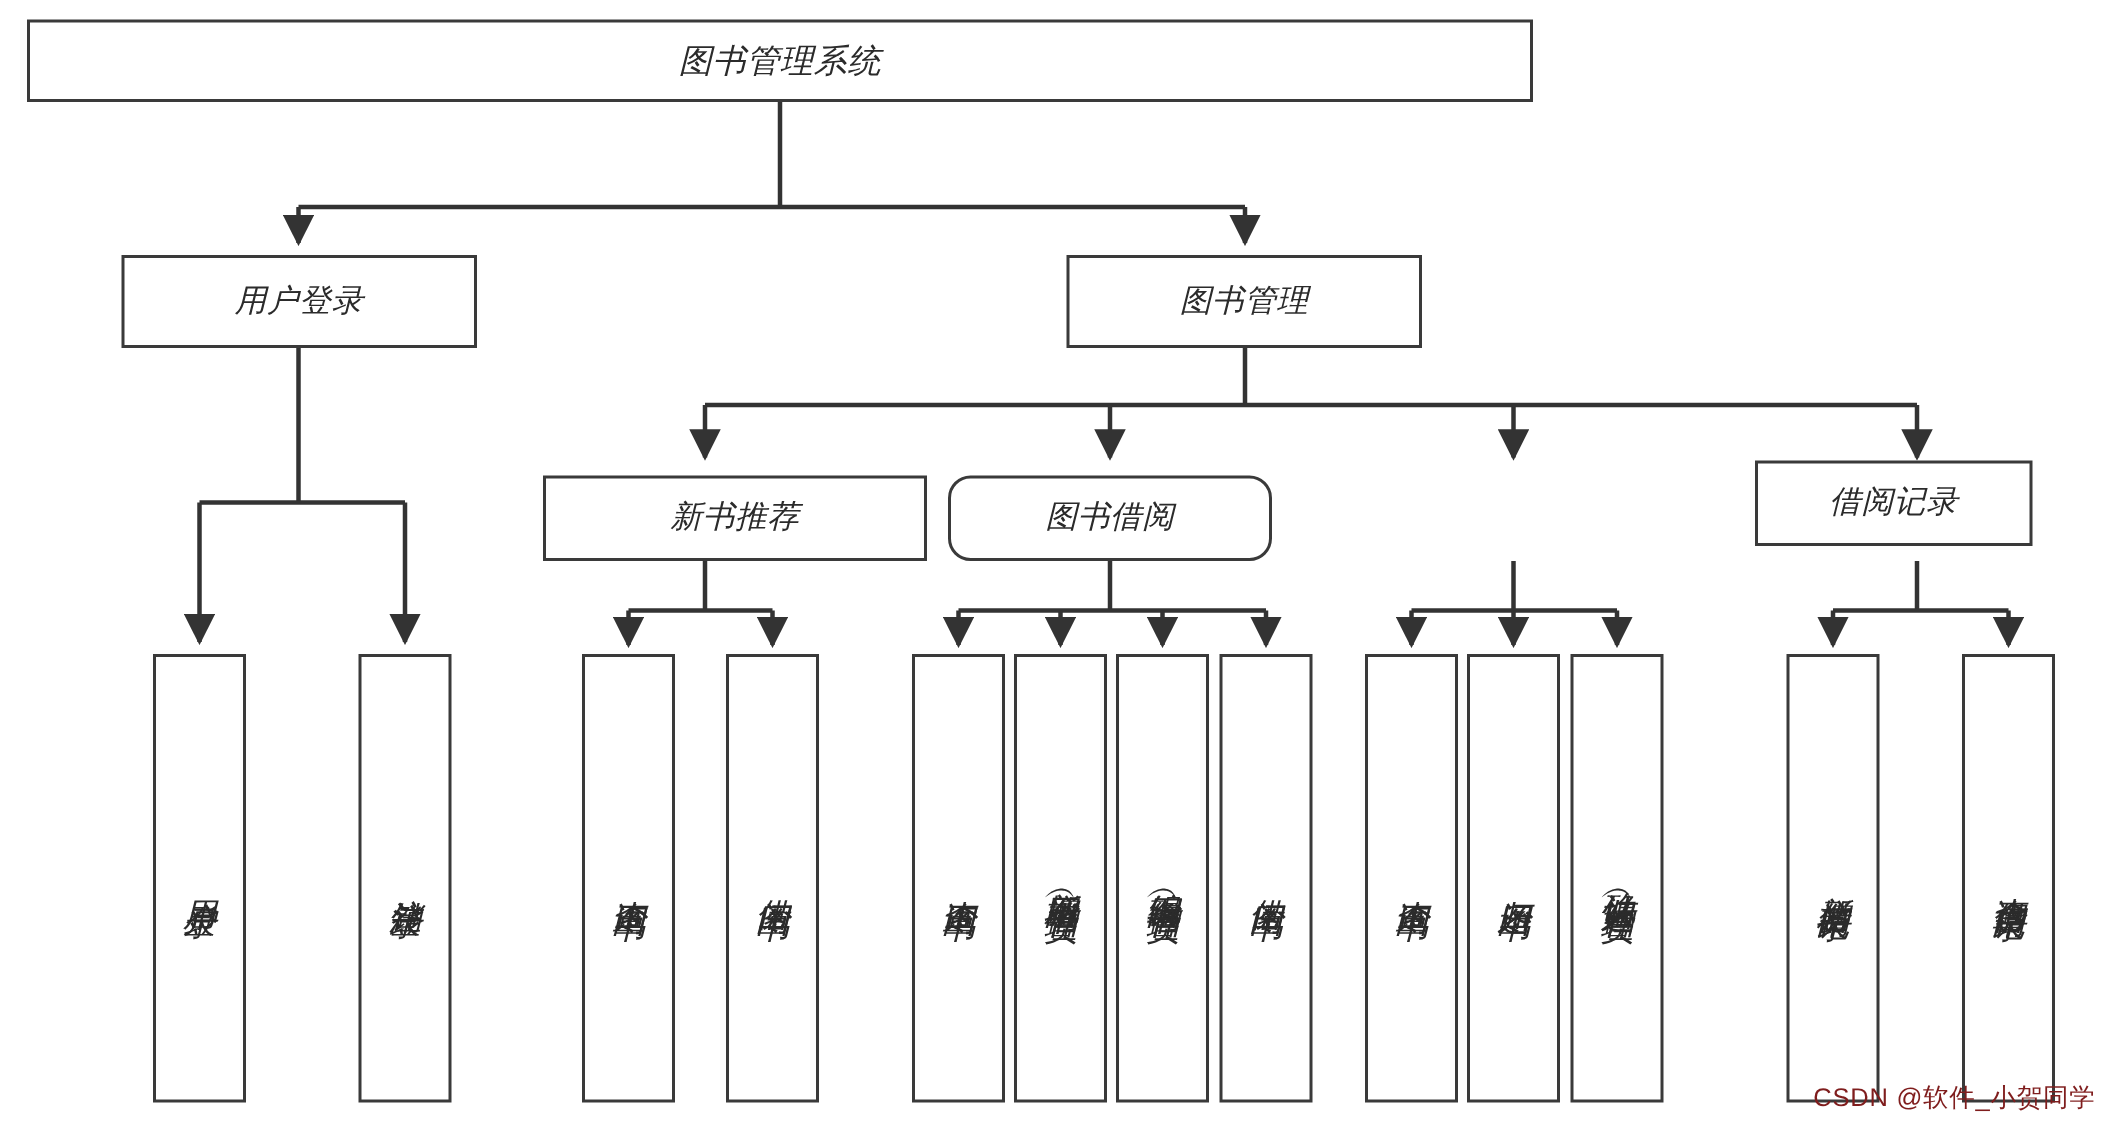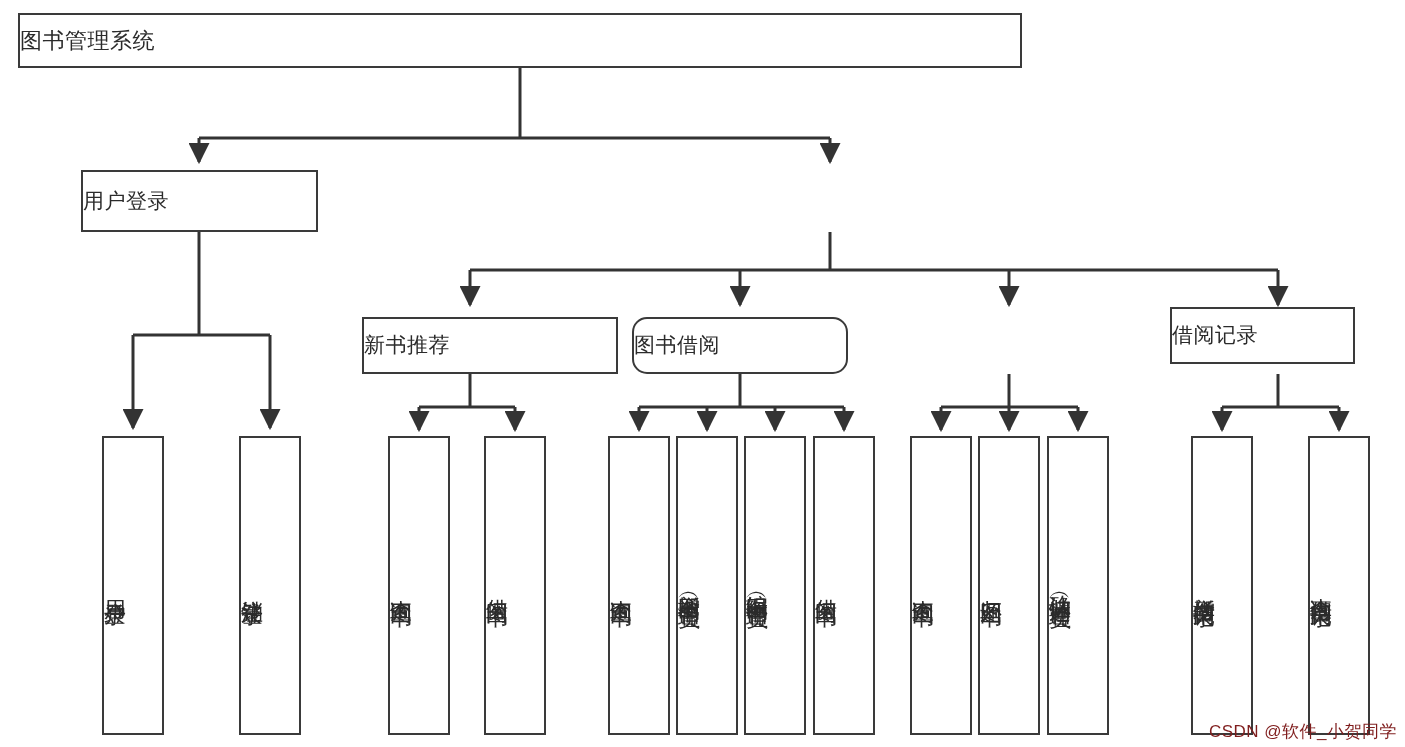--- a/index.html
+++ b/index.html
@@ -25,22 +25,23 @@
     width: 1405px;
     height: 747px;
   }
   .node {
     position: absolute;
     box-sizing: border-box;
     background: #ffffff;
     border: 2.5px solid #3a3a3a;
     display: flex;
     align-items: center;
-    justify-content: flex-start;
+    justify-content: center;
     color: #2b2b2b;
+    font-style: italic;
   }
   .node-label {
     display: block;
     text-align: center;
     line-height: 1.18;
     color: #2b2b2b;
   }
   .node.horiz .node-label {
     writing-mode: horizontal-tb;
     font-size: 21px;
@@ -126,20 +127,23 @@
   </svg>
 
   <div class="node horiz root" style="left:18px; top:13px; width:1004px; height:55px;">
     <span class="node-label">图书管理系统</span>
   </div>
 
   <div class="node horiz" style="left:81px; top:170px; width:237px; height:62px;">
     <span class="node-label">用户登录</span>
   </div>
 
+  <div class="node horiz" style="left:711px; top:170px; width:237px; height:62px;">
+    <span class="node-label">图书管理</span>
+  </div>
 
   <div class="node horiz" style="left:362px; top:317px; width:256px; height:57px;">
     <span class="node-label">新书推荐</span>
   </div>
 
   <div class="node horiz" style="left:632px; top:317px; width:216px; height:57px;border-radius:15px;">
     <span class="node-label">图书借阅</span>
   </div>
 
 

